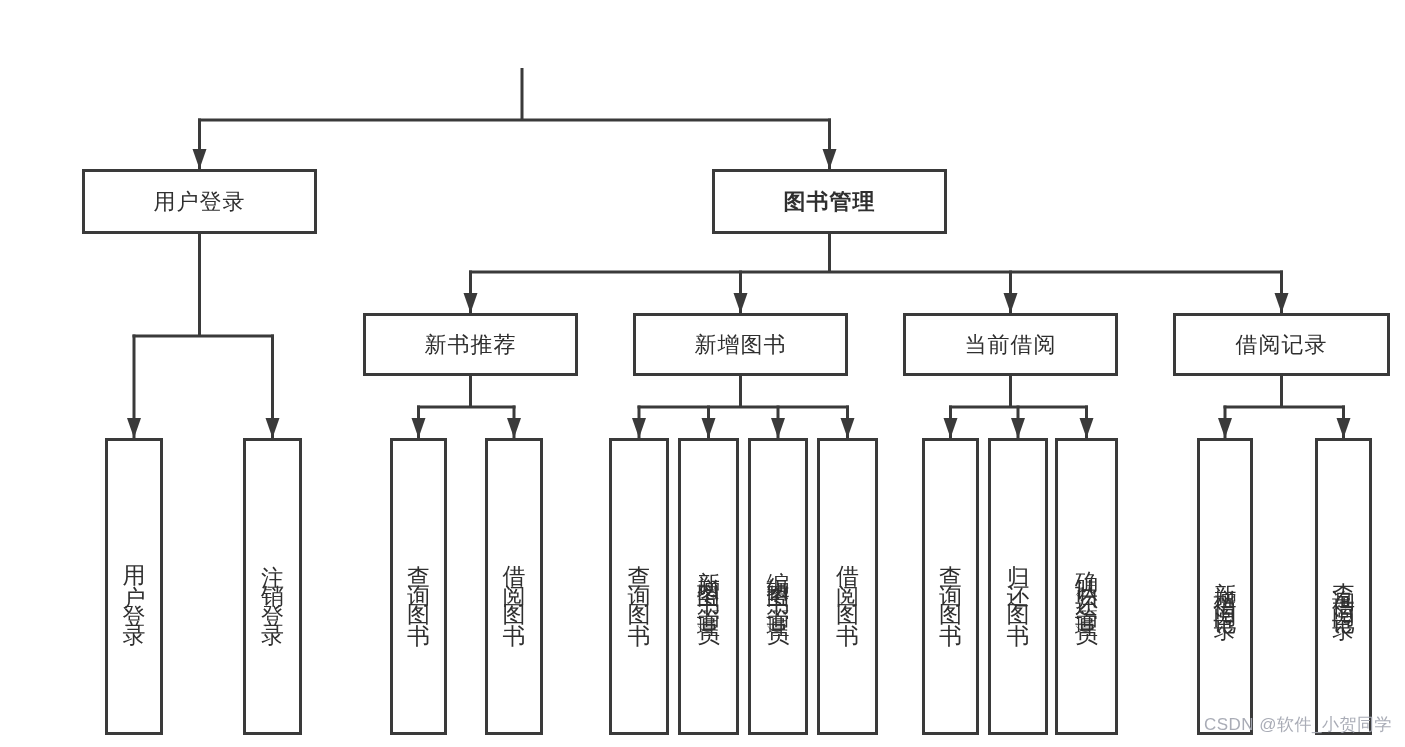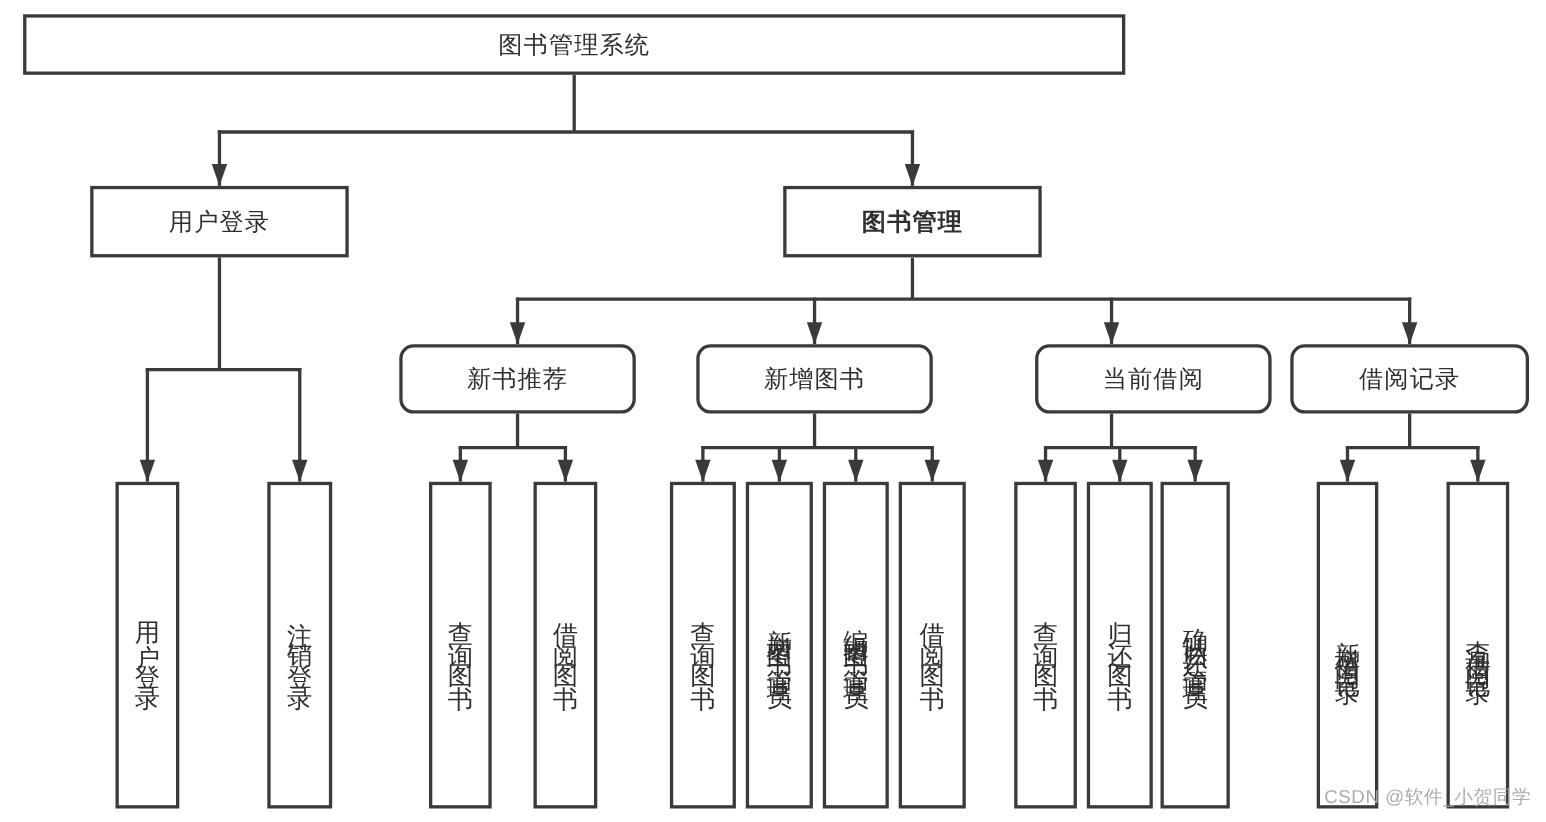--- a/index.html
+++ b/index.html
@@ -16,21 +16,21 @@
     position:absolute;
     background:#ffffff;
     border:3px solid #3a3a3a;
     box-sizing:border-box;
     display:flex;align-items:center;justify-content:center;
     z-index:2;
   }
   .hnode{font-size:22px;letter-spacing:1px;white-space:nowrap;}
   .root{left:21px;top:13px;width:1002px;height:55px;}
   .lvl1{top:169px;height:65px;width:235px;}
-  .lvl2{top:313px;height:63px;width:215px;border-radius:13px;}
+  .lvl2{top:313px;height:63px;width:215px;}
   .leaf{top:438px;height:297px;}
   .leaf-label{
     writing-mode:vertical-rl;
     font-size:23px;
     letter-spacing:0.32em;
     line-height:1;
     white-space:nowrap;
   }
   .leaf-label.wide{letter-spacing:0.85em;}
   .watermark{
@@ -85,28 +85,27 @@
       <line x1="950.5" y1="405.5" x2="950.5" y2="438" marker-end="url(#arrow)"></line>
       <line x1="1018" y1="405.5" x2="1018" y2="438" marker-end="url(#arrow)"></line>
       <line x1="1086.5" y1="405.5" x2="1086.5" y2="438" marker-end="url(#arrow)"></line>
 
       <path d="M1281.5,376 V407 M1223.5,407 H1345"></path>
       <line x1="1225" y1="405.5" x2="1225" y2="438" marker-end="url(#arrow)"></line>
       <line x1="1343.5" y1="405.5" x2="1343.5" y2="438" marker-end="url(#arrow)"></line>
     </g>
   </svg>
 
-  <div class="node hnode root">图书管理系统</div>
 
   <div class="node hnode lvl1" style="left:82px;">用户登录</div>
   <div class="node hnode lvl1" style="left:712px;font-weight:bold;">图书管理</div>
 
   <div class="node hnode lvl2" style="left:363px;">新书推荐</div>
   <div class="node hnode lvl2" style="left:633px;">新增图书</div>
-  <div class="node hnode lvl2" style="left:903px;margin-left:38px;">当前借阅</div>
+  <div class="node hnode lvl2" style="left:903px;">当前借阅</div>
   <div class="node hnode lvl2" style="left:1173px;width:217px;">借阅记录</div>
 
   <div class="node leaf" style="left:105px;width:58px;">
     <span class="leaf-label wide">用户登录</span>
   </div>
   <div class="node leaf" style="left:243px;width:59px;">
     <span class="leaf-label wide">注销登录</span>
   </div>
 
   <div class="node leaf" style="left:390px;width:57px;">

